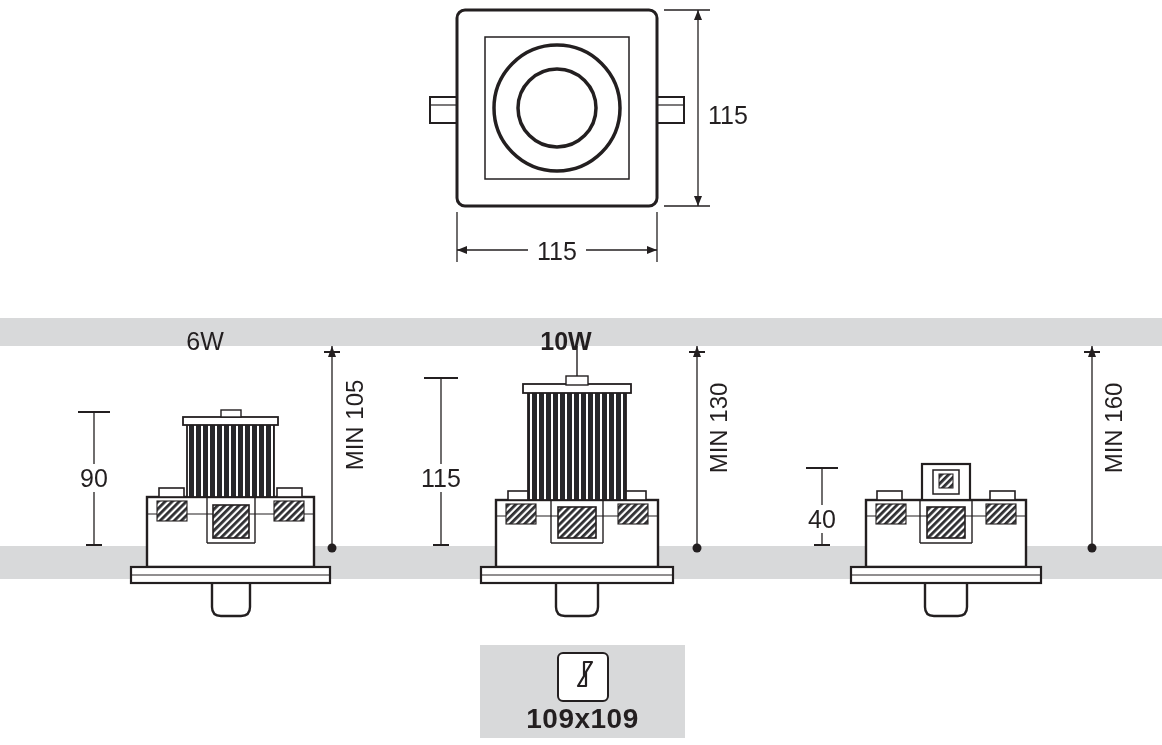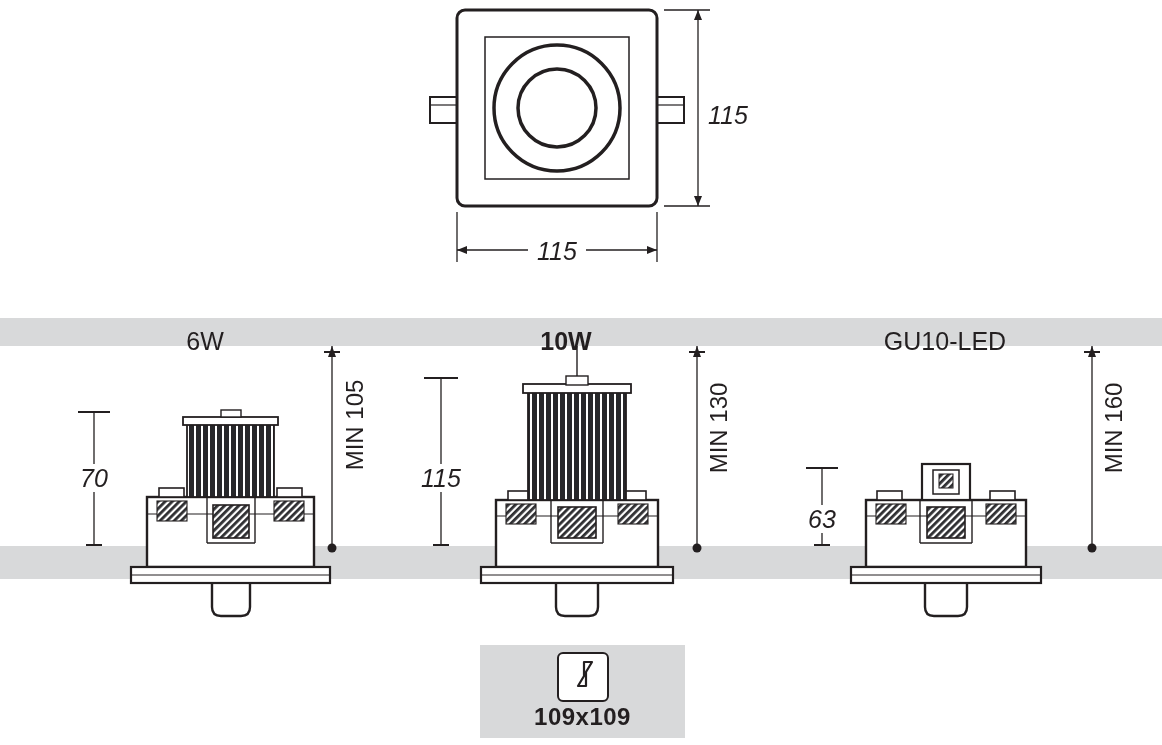--- a/index.html
+++ b/index.html
@@ -5,29 +5,29 @@
   * { margin:0; padding:0; box-sizing:border-box; }
   html,body { background:#ffffff; }
   body { font-family:"Liberation Sans", sans-serif; color:#231f20; }
   .canvas { position:relative; width:1162px; height:745px; background:#ffffff; overflow:hidden; }
   .band { position:absolute; left:0; width:1162px; background:#d8d9da; }
   .band-top { top:318px; height:28px; }
   .band-ceiling { top:546px; height:33px; }
   .drawing { position:absolute; left:0; top:0; width:1162px; height:745px; z-index:2; }
   .lbl { position:absolute; z-index:3; font-size:25px; height:28px; line-height:28px; color:#231f20; white-space:nowrap; }
   .band-label { top:318px; text-align:center;margin-top:9px; }
-  .dim-label { text-align:center;font-style:italic; }
+  .dim-label { text-align:center; }
   .bg { background:#ffffff; }
   .vlabel { position:absolute; z-index:3; width:210px; height:28px; line-height:28px; text-align:center;
             transform:rotate(-90deg); font-size:24px; color:#231f20; white-space:nowrap; }
   .cutout-box { position:absolute; left:480px; top:645px; width:205px; height:93px; background:#d8d9da;
                 z-index:2; text-align:center; }
   .cutout-icon { margin:7px auto 0; width:52px; height:50px; background:#ffffff; border:2.5px solid #231f20;
                  border-radius:6px; display:flex; align-items:center; justify-content:center; }
-  .cutout-size { font-size:24px; font-weight:bold; margin-top:1px; letter-spacing:.5px; color:#231f20; }
+  .cutout-size { font-size:28px; font-weight:bold; margin-top:1px; letter-spacing:.5px; color:#231f20; }
   .ln { stroke:#231f20; fill:none; }
   .fw { stroke:#231f20; fill:#ffffff; }
   .fillk { fill:#231f20; stroke:none; }
   .hatch { fill:url(#coil); stroke:#231f20; }
   .finsr { fill:url(#fins); stroke:#231f20; }
 </style>
 </head>
 <body>
 
 <div class="canvas">
@@ -170,25 +170,24 @@
       <polygon class="fillk" points="1092,346 1088,357 1096,357"></polygon>
       <circle class="fillk" cx="1092" cy="548" r="4.5"></circle>
     </g>
   </svg>
 
   <div class="lbl dim-label" style="left:708px;top:101px;width:52px;text-align:left;">115</div>
   <div class="lbl dim-label bg" style="left:528px;top:237px;width:58px;">115</div>
 
   <div class="lbl band-label" style="left:160px;width:90px;">6W</div>
   <div class="lbl band-label" style="left:516px;width:100px;font-weight:bold;">10W</div>
-  <div class="lbl band-label" style="left:870px;width:150px;">GU10-LED</div>
-
-  <div class="lbl dim-label bg" style="left:73px;top:464px;width:42px;">70</div>
+
+  <div class="lbl dim-label bg" style="left:73px;top:464px;width:42px;">90</div>
   <div class="lbl dim-label bg" style="left:416px;top:464px;width:50px;">115</div>
-  <div class="lbl dim-label bg" style="left:801px;top:505px;width:42px;">63</div>
+  <div class="lbl dim-label bg" style="left:801px;top:505px;width:42px;">40</div>
 
   <div class="vlabel" style="left:250px;top:411px;">MIN 105</div>
   <div class="vlabel" style="left:614px;top:414px;">MIN 130</div>
   <div class="vlabel" style="left:1009px;top:414px;">MIN 160</div>
 
   <div class="cutout-box">
     <div class="cutout-icon">
       <svg width="30" height="36" viewBox="0 0 30 36">
         <path d="M16,3 h8 l-6,10 v14 h-8 l6,-10 z" fill="none" stroke="#231f20" stroke-width="2.2" stroke-linejoin="round"></path>
       </svg>

